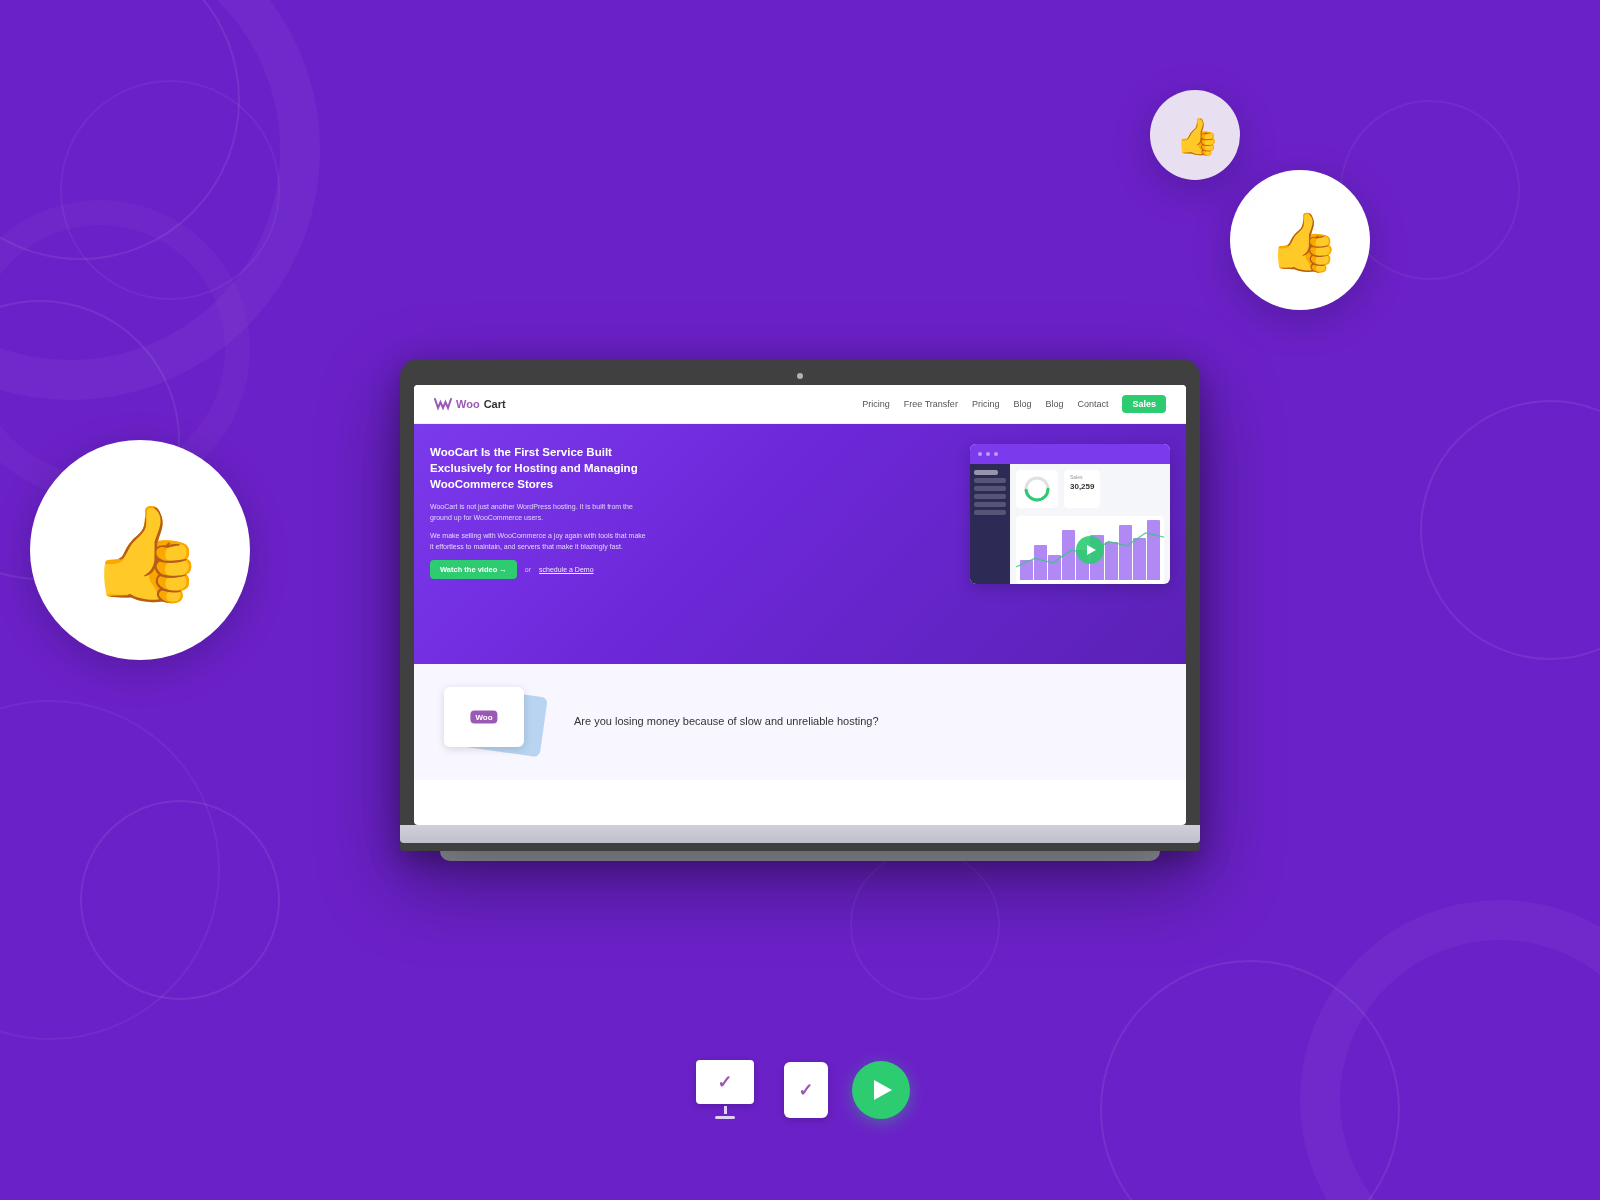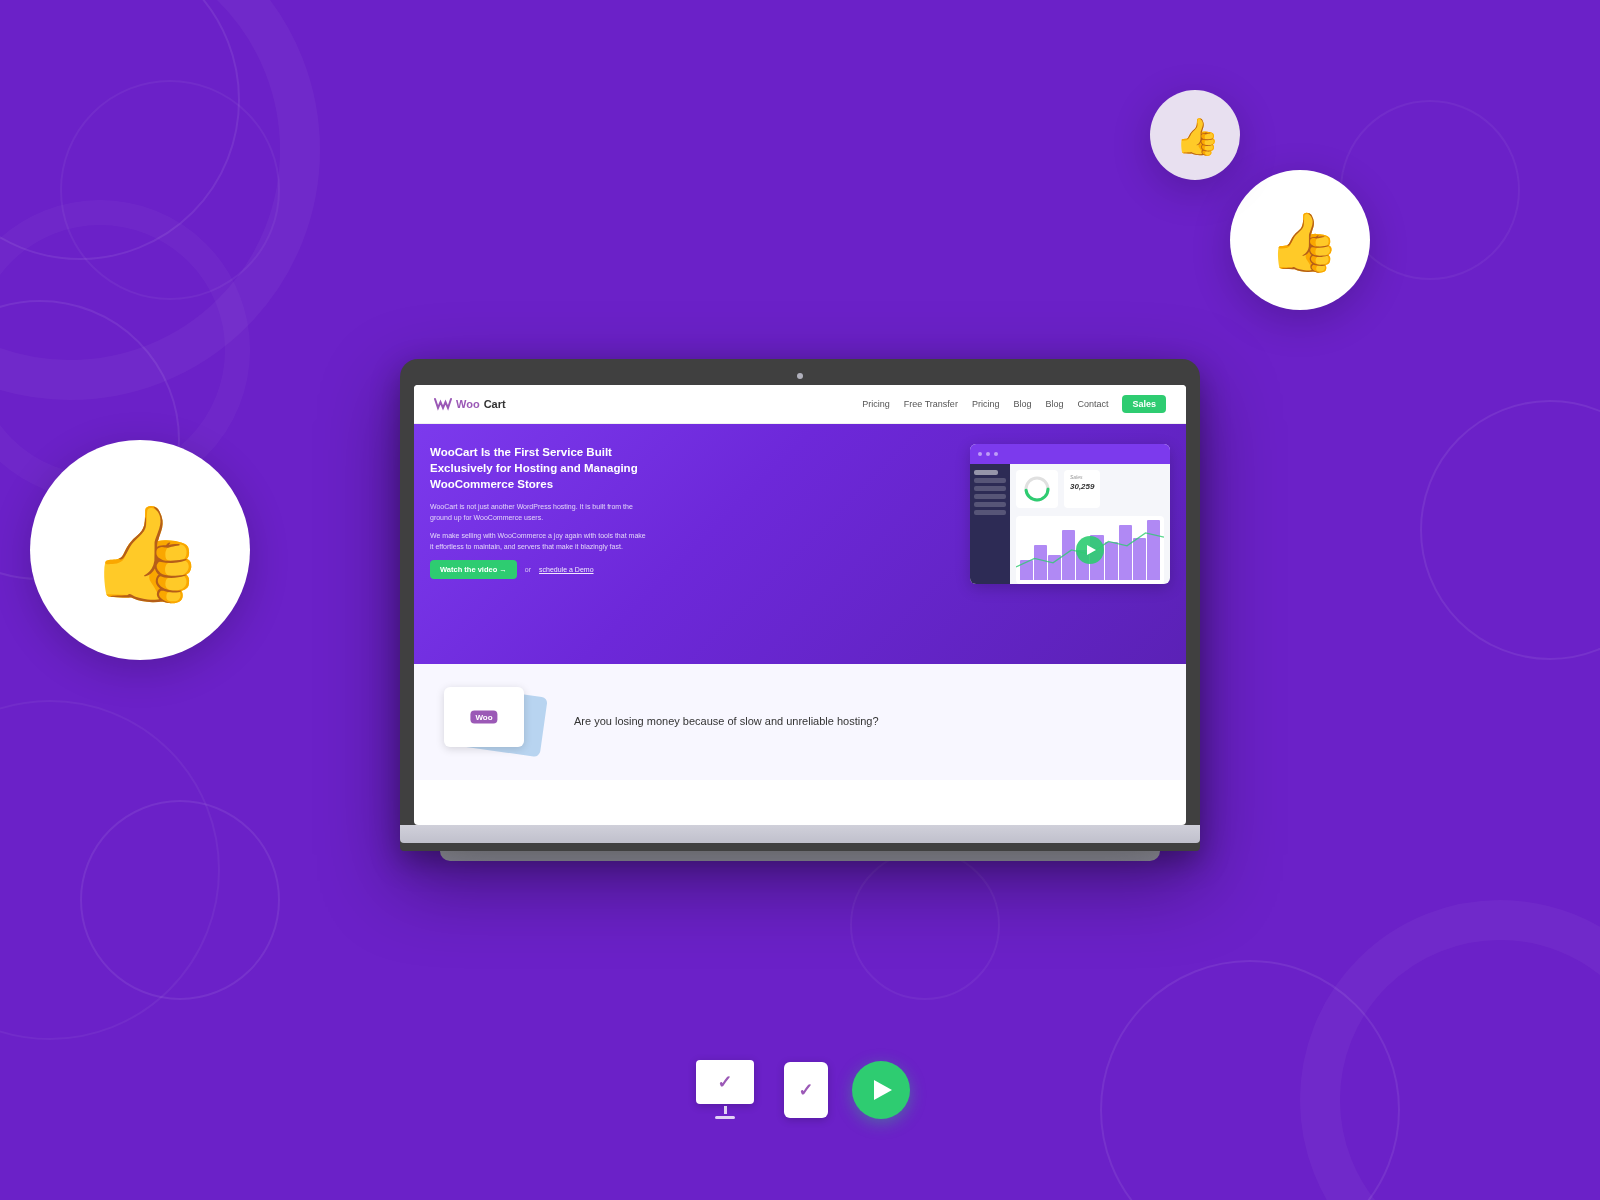--- a/index.html
+++ b/index.html
@@ -219,21 +219,20 @@
     .dash-dot {
       width: 4px;
       height: 4px;
       border-radius: 50%;
       background: rgba(255,255,255,0.5);
     }
 
     .dashboard-body {
       display: flex;
       height: calc(100% - 20px);
-      font-style: italic;
     }
 
     .dash-sidebar {
       width: 40px;
       background: #2d2b55;
       padding: 6px 4px;
       display: flex;
       flex-direction: column;
       gap: 3px;
     }

